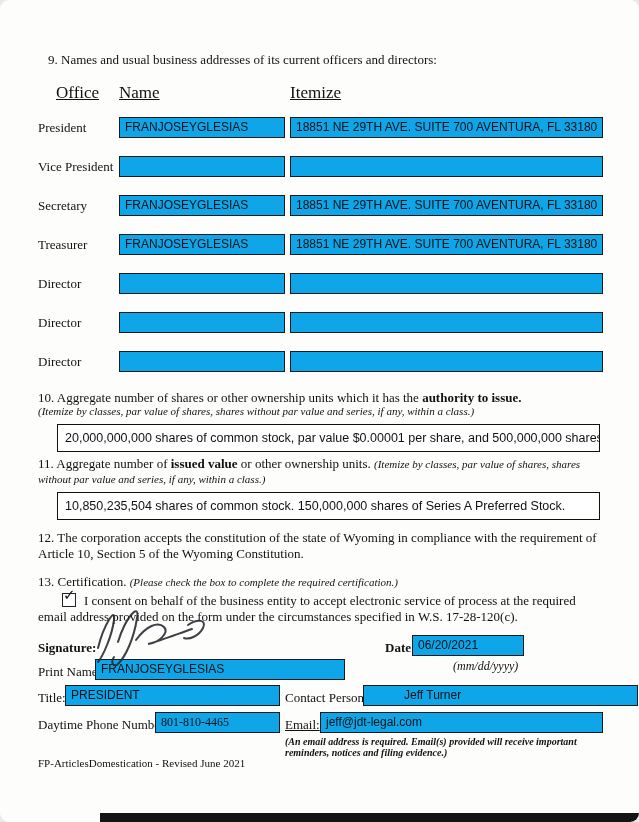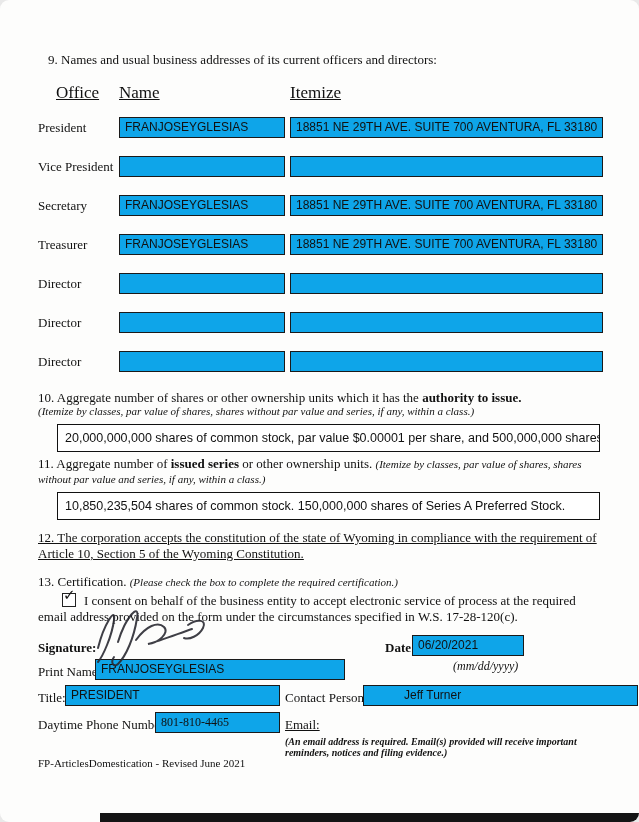--- a/index.html
+++ b/index.html
@@ -38,21 +38,21 @@
   .sec11 { margin-top:4px; }
   .sec-text { font-size:13px; line-height:15px; }
   .italic-note { font-size:11px; font-style:italic; line-height:13px; }
   .big-field {
     margin:6px 3px 0 19px; border:1px solid #111; background:#fff;
     height:16px; line-height:16px; padding:5px 7px;
     font-family:"Liberation Sans", sans-serif; font-size:12.5px;
     white-space:nowrap; overflow:hidden;
   }
 
-  .sec12 { margin-top:10px; font-size:13px; line-height:16px;text-decoration:underline; }
+  .sec12 { margin-top:10px; font-size:13px; line-height:16px; }
 
   .sec13 { margin-top:12px; }
   .sec13-head { font-size:13px; line-height:15px; }
   .sec13-head i { font-size:11px; }
   .consent { font-size:13px; line-height:16px; margin-top:3px; }
   .checkbox {
     display:inline-block; width:12px; height:12px; border:1.5px solid #222;
     position:relative; margin:0 8px 0 24px; vertical-align:-2px; background:#fff;
   }
   .checkbox .check {
@@ -137,21 +137,21 @@
       <span class="field"></span>
     </div>
 
     <div class="sec10">
       <p class="sec-text"><span>10. Aggregate number of shares or other ownership units which it has the </span><b>authority to issue.</b></p>
       <p class="italic-note">(Itemize by classes, par value of shares, shares without par value and series, if any, within a class.)</p>
       <div class="big-field">20,000,000,000 shares of common stock, par value $0.00001 per share, and 500,000,000 shares of Ser</div>
     </div>
 
     <div class="sec11">
-      <p class="sec-text"><span>11. Aggregate number of </span><b>issued series</b><span> or other ownership units. </span><i class="italic-note">(Itemize by classes, par value of shares, shares without par value and series, if any, within a class.)</i></p>
+      <p class="sec-text"><span>11. Aggregate number of </span><b>issued value</b><span> or other ownership units. </span><i class="italic-note">(Itemize by classes, par value of shares, shares without par value and series, if any, within a class.)</i></p>
       <div class="big-field">10,850,235,504 shares of common stock. 150,000,000 shares of Series A Preferred Stock.</div>
     </div>
 
     <p class="sec12">12. The corporation accepts the constitution of the state of Wyoming in compliance with the requirement of Article 10, Section 5 of the Wyoming Constitution.</p>
 
     <div class="sec13">
       <p class="sec13-head"><span>13. Certification. </span><i>(Please check the box to complete the required certification.)</i></p>
       <p class="consent"><span class="checkbox"><span class="check">✓</span></span><span>I consent on behalf of the business entity to accept electronic service of process at the required email address provided on the form under the circumstances specified in W.S. 17-28-120(c).</span></p>
     </div>
 
@@ -165,20 +165,21 @@
       <span class="field print-field">FRANJOSEYGLESIAS</span>
 
       <span class="lbl lbl-title">Title:</span>
       <span class="field title-field">PRESIDENT</span>
       <span class="lbl lbl-contact">Contact Person:</span>
       <span class="field contact-field">Jeff Turner</span>
 
       <span class="lbl lbl-phone">Daytime Phone Number:</span>
       <span class="field phone-field">801-810-4465</span>
       <span class="lbl lbl-email">Email:</span>
+      <span class="field email-field">jeff@jdt-legal.com</span>
 
       <span class="email-note">(An email address is required. Email(s) provided will receive important reminders, notices and filing evidence.)</span>
     </div>
 
     <p class="footer">FP-ArticlesDomestication - Revised June 2021</p>
   </div>
 
   <svg class="sig-ink" width="130" height="72" viewBox="0 0 130 72">
     <g fill="none" stroke="#2b2b33" stroke-width="2" stroke-linecap="round" opacity="0.9">
       <path d="M10,52 C16,28 28,10 26,24 C24,40 15,60 10,66"></path>

